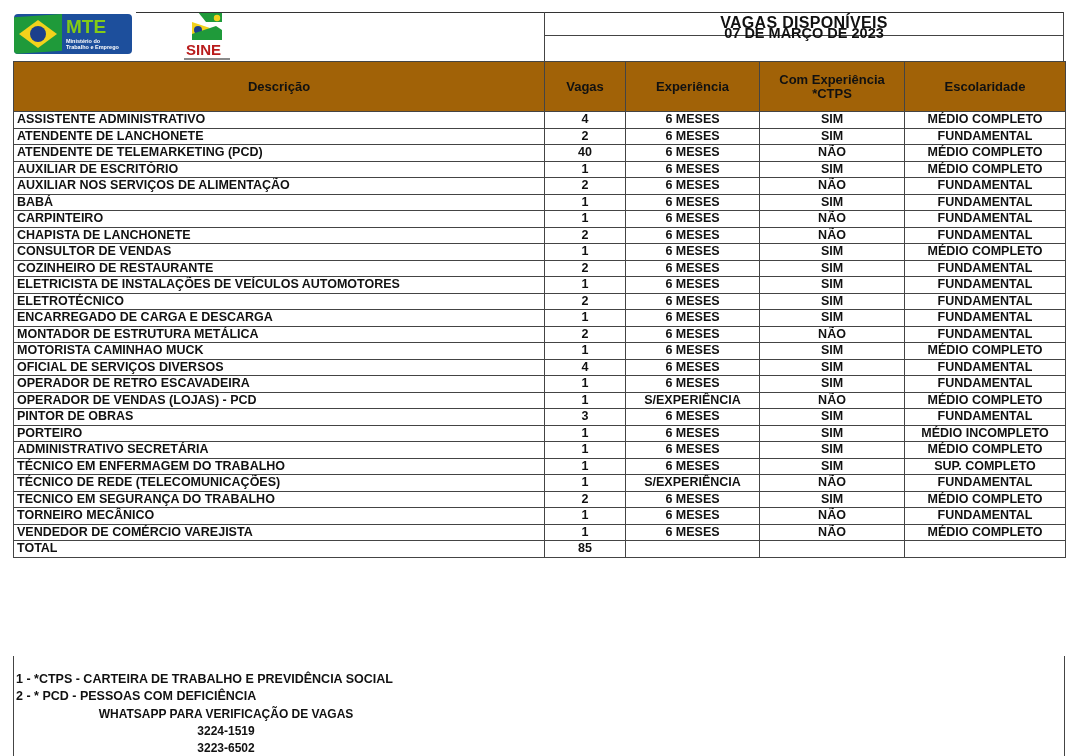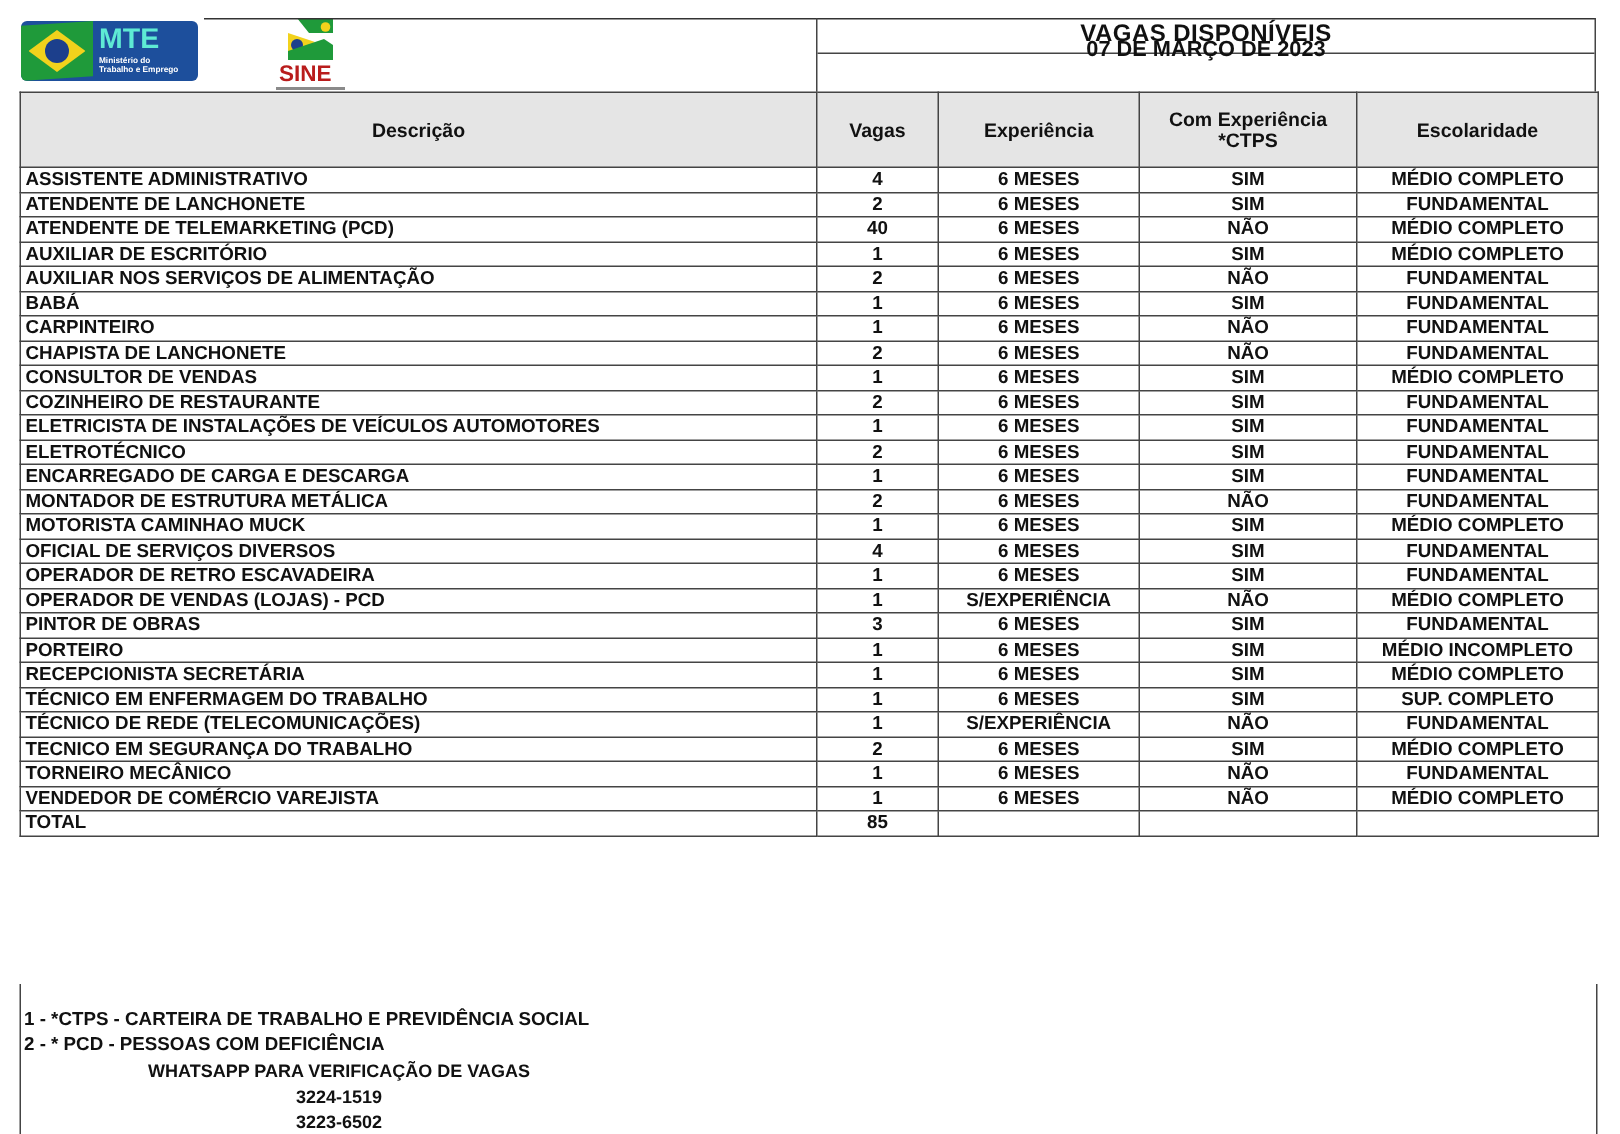--- a/index.html
+++ b/index.html
@@ -5,34 +5,34 @@
   html, body { margin: 0; padding: 0; background: #ffffff; }
   body { width: 1080px; height: 756px; position: relative; overflow: hidden;
          font-family: "Liberation Sans", sans-serif; color: #111; }
   .logo-mte { position: absolute; left: 14px; top: 14px; width: 118px; height: 40px;
               background: #1d4f9c; border-radius: 4px; overflow: hidden; }
   .logo-mte .flag { position: absolute; left: 0; top: 0; width: 48px; height: 40px; background: #1f9a3a;
                     clip-path: polygon(0 8%, 100% 0, 100% 92%, 0 100%); }
   .logo-mte .diamond { position: absolute; left: 5px; top: 6px; width: 38px; height: 28px; background: #f2d21c;
                        clip-path: polygon(50% 0, 100% 50%, 50% 100%, 0 50%); }
   .logo-mte .globe { position: absolute; left: 16px; top: 12px; width: 16px; height: 16px; border-radius: 50%; background: #1c3f8c; }
-  .logo-mte .big { position: absolute; left: 52px; top: 2px; color: #5eead4; font-weight: bold; font-size: 19px; letter-spacing: 0px; }
+  .logo-mte .big { position: absolute; left: 52px; top: 2px; color: #84cc16; font-weight: bold; font-size: 19px; letter-spacing: 0px; }
   .logo-mte .small { position: absolute; left: 52px; top: 24px; color: #fff; font-size: 5.5px; font-weight: bold; line-height: 6px; }
   .logo-sine { position: absolute; left: 182px; top: 12px; width: 50px; height: 48px; }
   .logo-sine .s-shape { position: absolute; left: 10px; top: 0; width: 30px; height: 30px; }
   .logo-sine .word { position: absolute; left: 4px; top: 29px; font-weight: bold; font-size: 15px; color: #b91c1c; }
   .logo-sine .tiny { position: absolute; left: 2px; top: 46px; width: 46px; height: 2px; background: #8a8a8a; }
   .top-line { position: absolute; left: 136px; top: 12px; width: 928px; height: 0; border-top: 1.5px solid #333; }
   .title-box { position: absolute; left: 544px; top: 12px; width: 520px; height: 49px; border-left: 1.5px solid #444; border-right: 1.5px solid #444; box-sizing: border-box; }
   .title-main { position: absolute; left: 0; right: 0; top: 2px; text-align: center; font-weight: bold; font-size: 16px; letter-spacing: 0.3px; }
   .title-divider { position: absolute; left: 0; right: 0; top: 23px; border-top: 1px solid #444; }
   .title-date { position: absolute; left: 0; right: 0; top: 13px; text-align: center; font-weight: bold; font-size: 14.5px; }
 
   table.vagas { position: absolute; left: 13px; top: 61px; width: 1052px; border-collapse: collapse; table-layout: fixed; }
-  table.vagas th { background: #e5e5e5; font-weight: bold; font-size: 13px; height: 49px; border: 1.5px solid #444; text-align: center; line-height: 14px; padding: 0; }
+  table.vagas th { background: #a16207; font-weight: bold; font-size: 13px; height: 49px; border: 1.5px solid #444; text-align: center; line-height: 14px; padding: 0; }
   table.vagas td { font-weight: bold; font-size: 12.5px; height: 15.5px; border: 1px solid #444; padding: 0 3px; line-height: 15px; white-space: nowrap; overflow: hidden; }
   table.vagas td.c { text-align: center; }
   table.vagas td.l { text-align: left; }
   col.c1 { width: 531px; } col.c2 { width: 81px; } col.c3 { width: 134px; } col.c4 { width: 145px; } col.c5 { width: 161px; }
 
   .notes { position: absolute; left: 13px; top: 656px; width: 1052px; height: 118px; border: 1.5px solid #444; border-top: none; box-sizing: border-box; }
   .note { position: absolute; left: 2px; font-weight: bold; font-size: 12.5px; }
   .center-note { position: absolute; left: 0; width: 424px; text-align: center; font-weight: bold; font-size: 12px; }
 </style>
 </head>
@@ -223,21 +223,21 @@
         <td class="c">FUNDAMENTAL</td>
       </tr>
       <tr>
         <td class="l">PORTEIRO</td>
         <td class="c">1</td>
         <td class="c">6 MESES</td>
         <td class="c">SIM</td>
         <td class="c">MÉDIO INCOMPLETO</td>
       </tr>
       <tr>
-        <td class="l">RECEPCIONISTA SECRETÁRIA</td>
+        <td class="l">ADMINISTRATIVO SECRETÁRIA</td>
         <td class="c">1</td>
         <td class="c">6 MESES</td>
         <td class="c">SIM</td>
         <td class="c">MÉDIO COMPLETO</td>
       </tr>
       <tr>
         <td class="l">TÉCNICO EM ENFERMAGEM DO TRABALHO</td>
         <td class="c">1</td>
         <td class="c">6 MESES</td>
         <td class="c">SIM</td>

